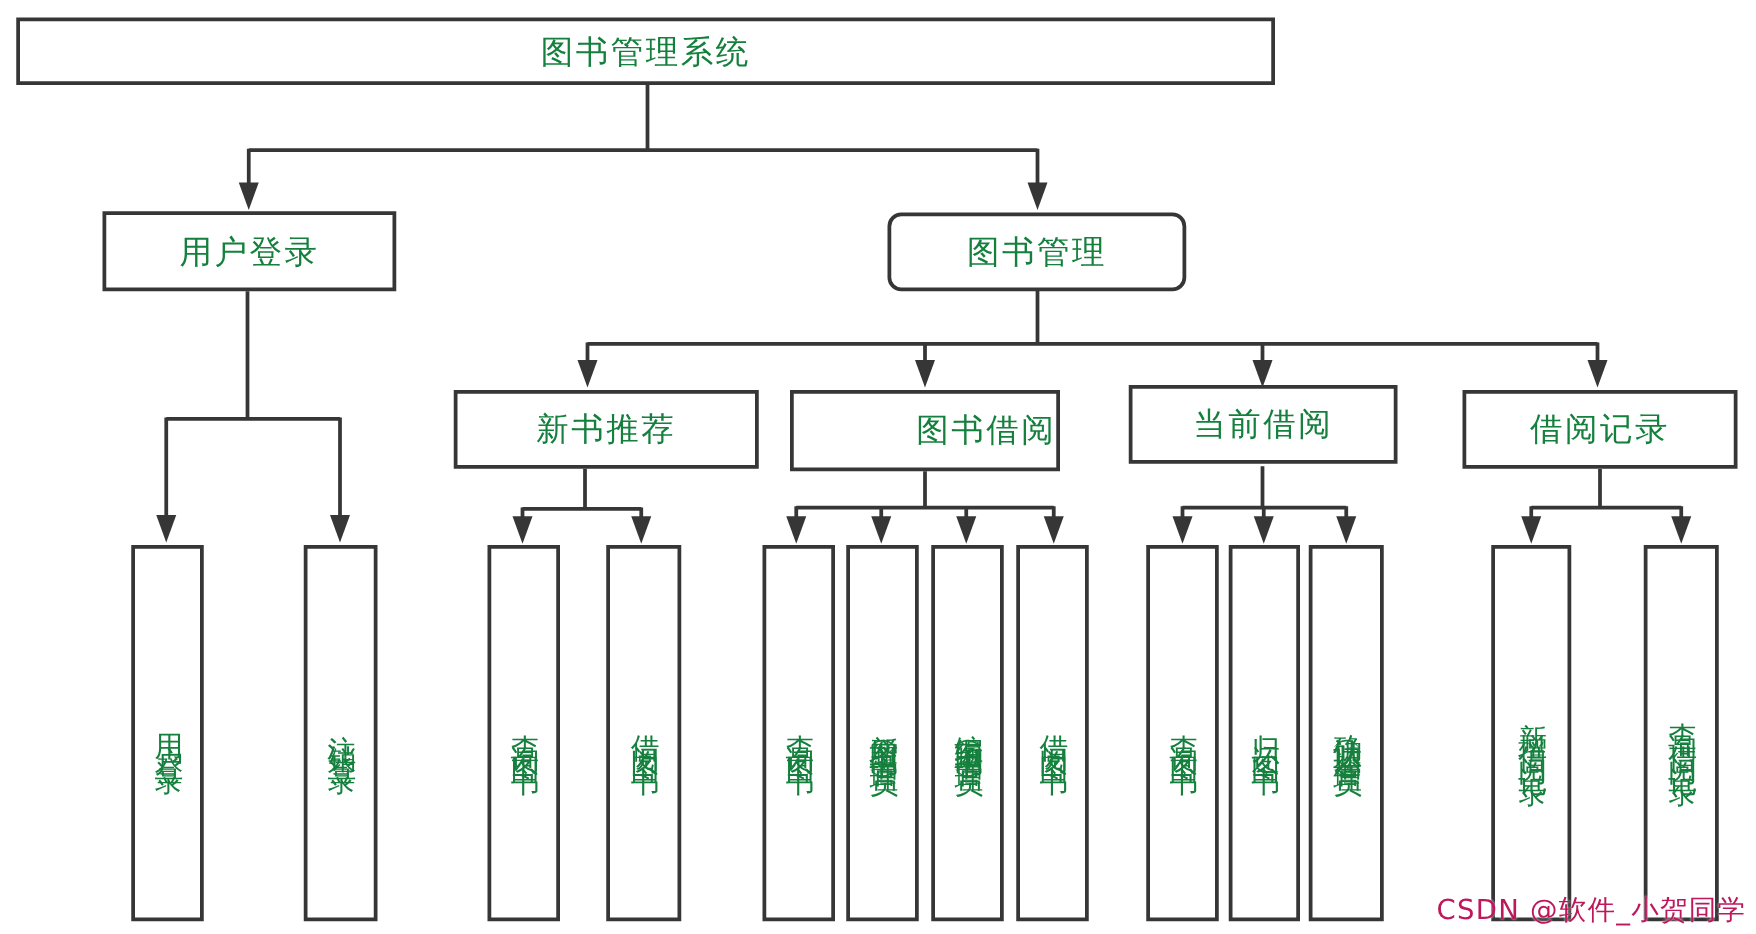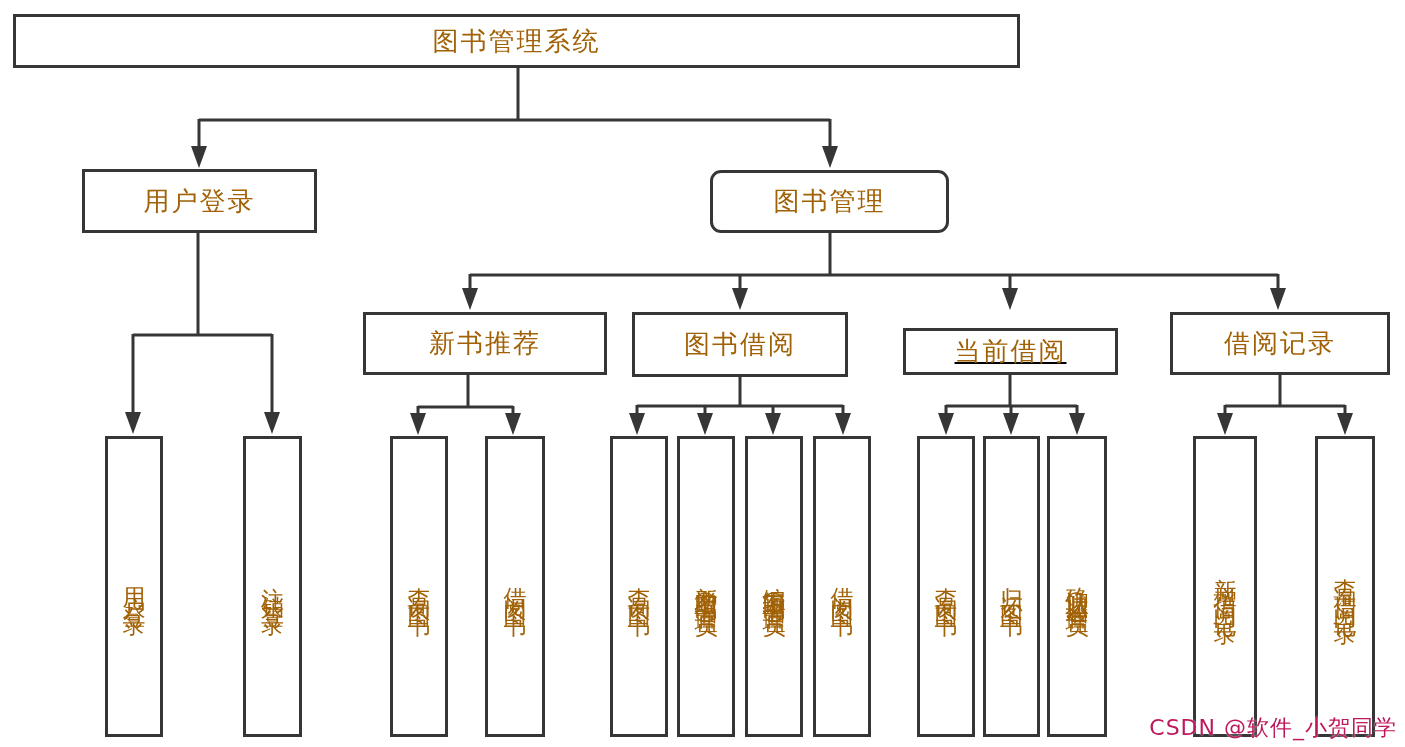--- a/index.html
+++ b/index.html
@@ -34,21 +34,21 @@
   .box {
     position: absolute;
     box-sizing: border-box;
     border: 3px solid #363636;
     background: #ffffff;
     display: flex;
     align-items: center;
     justify-content: center;
   }
   .box .label {
-    color: #a16207;
+    color: #15803d;
     font-size: 26px;
     letter-spacing: 2px;
     white-space: nowrap;
   }
   .leaf .label {
     writing-mode: vertical-rl;
     text-orientation: mixed;
     font-size: 23px;
     letter-spacing: 9px;
     line-height: 1;
@@ -117,24 +117,24 @@
   <div class="box" style="left:82px;top:169px;width:235px;height:64px;">
     <span class="label">用户登录</span>
   </div>
   <div class="box" style="left:710px;top:170px;width:239px;height:63px;border-radius:11px;">
     <span class="label">图书管理</span>
   </div>
 
   <div class="box" style="left:363px;top:312px;width:244px;height:63px;text-align:center;">
     <span class="label">新书推荐</span>
   </div>
-  <div class="box" style="left:632px;top:312px;width:216px;height:65px;">
+  <div class="box" style="left:632px;top:312px;width:216px;height:65px;justify-content:flex-end;">
     <span class="label">图书借阅</span>
   </div>
-  <div class="box" style="left:903px;top:328px;width:215px;height:47px;text-decoration:underline;">
+  <div class="box" style="left:903px;top:308px;width:215px;height:63px;">
     <span class="label">当前借阅</span>
   </div>
   <div class="box" style="left:1170px;top:312px;width:220px;height:63px;">
     <span class="label">借阅记录</span>
   </div>
 
   <div class="box leaf" style="left:105px;top:436px;width:58px;height:301px;">
     <span class="label">用户登录</span>
   </div>
   <div class="box leaf" style="left:243px;top:436px;width:59px;height:301px;">

